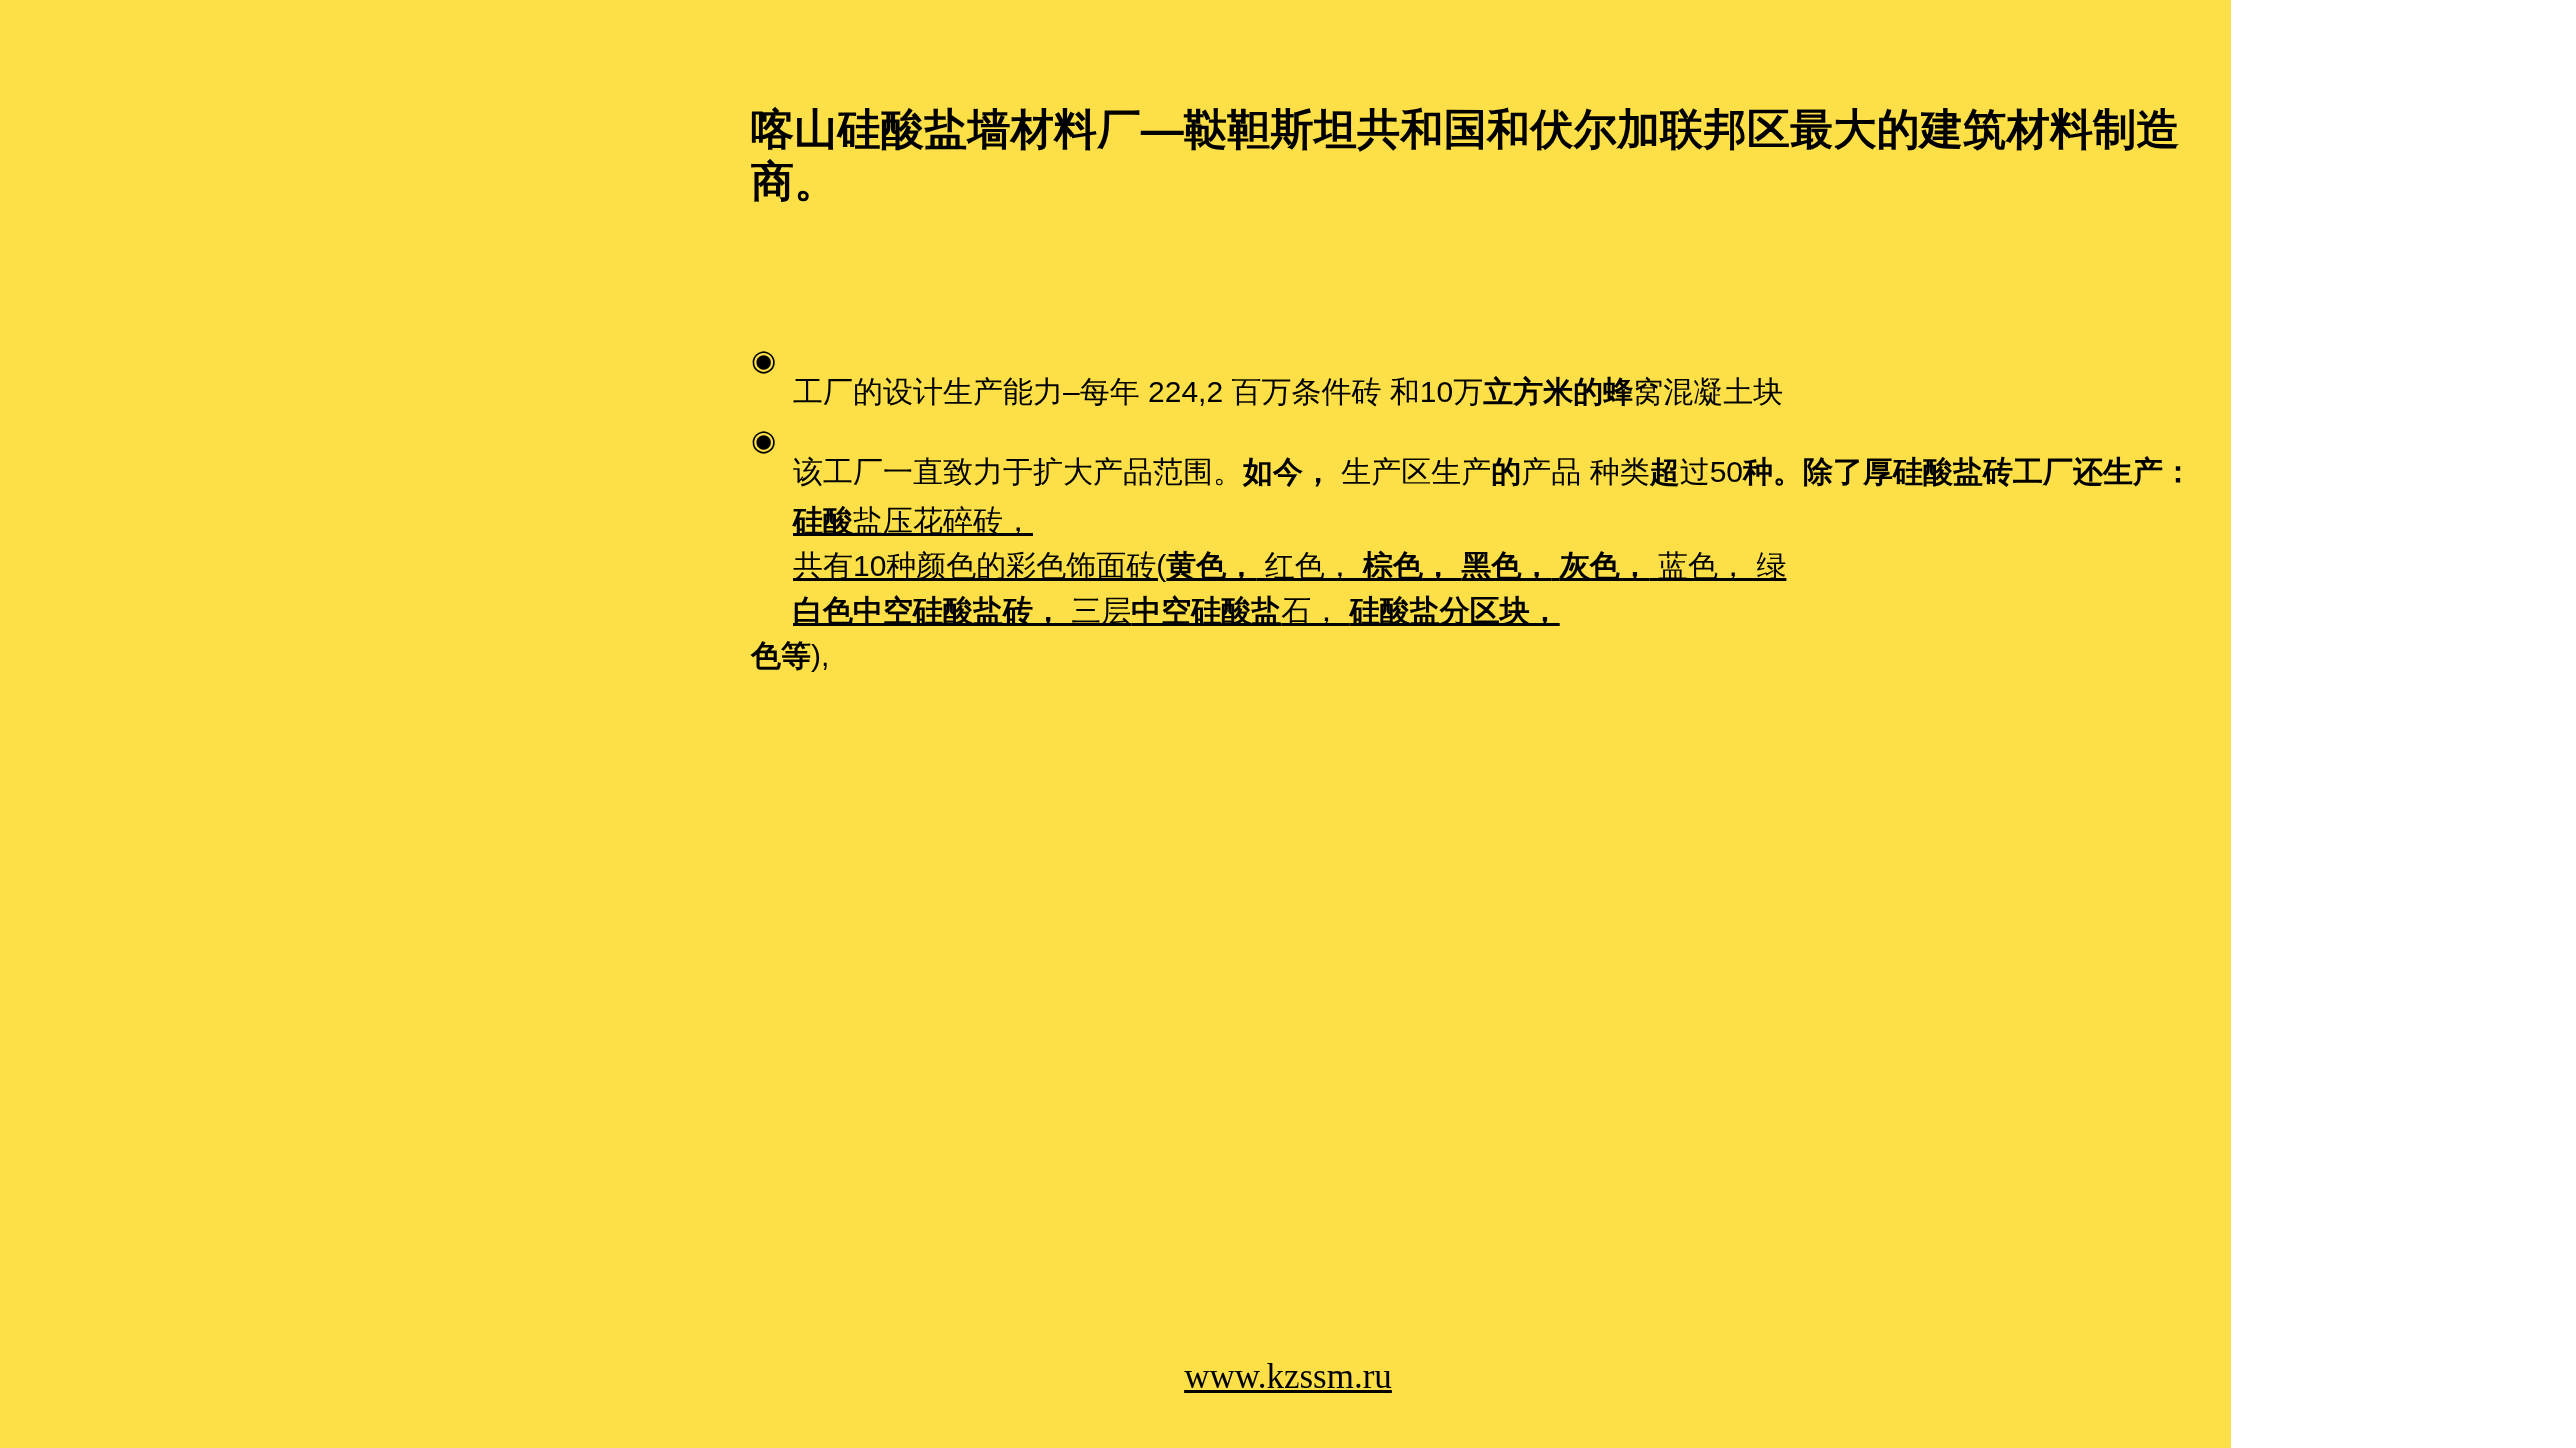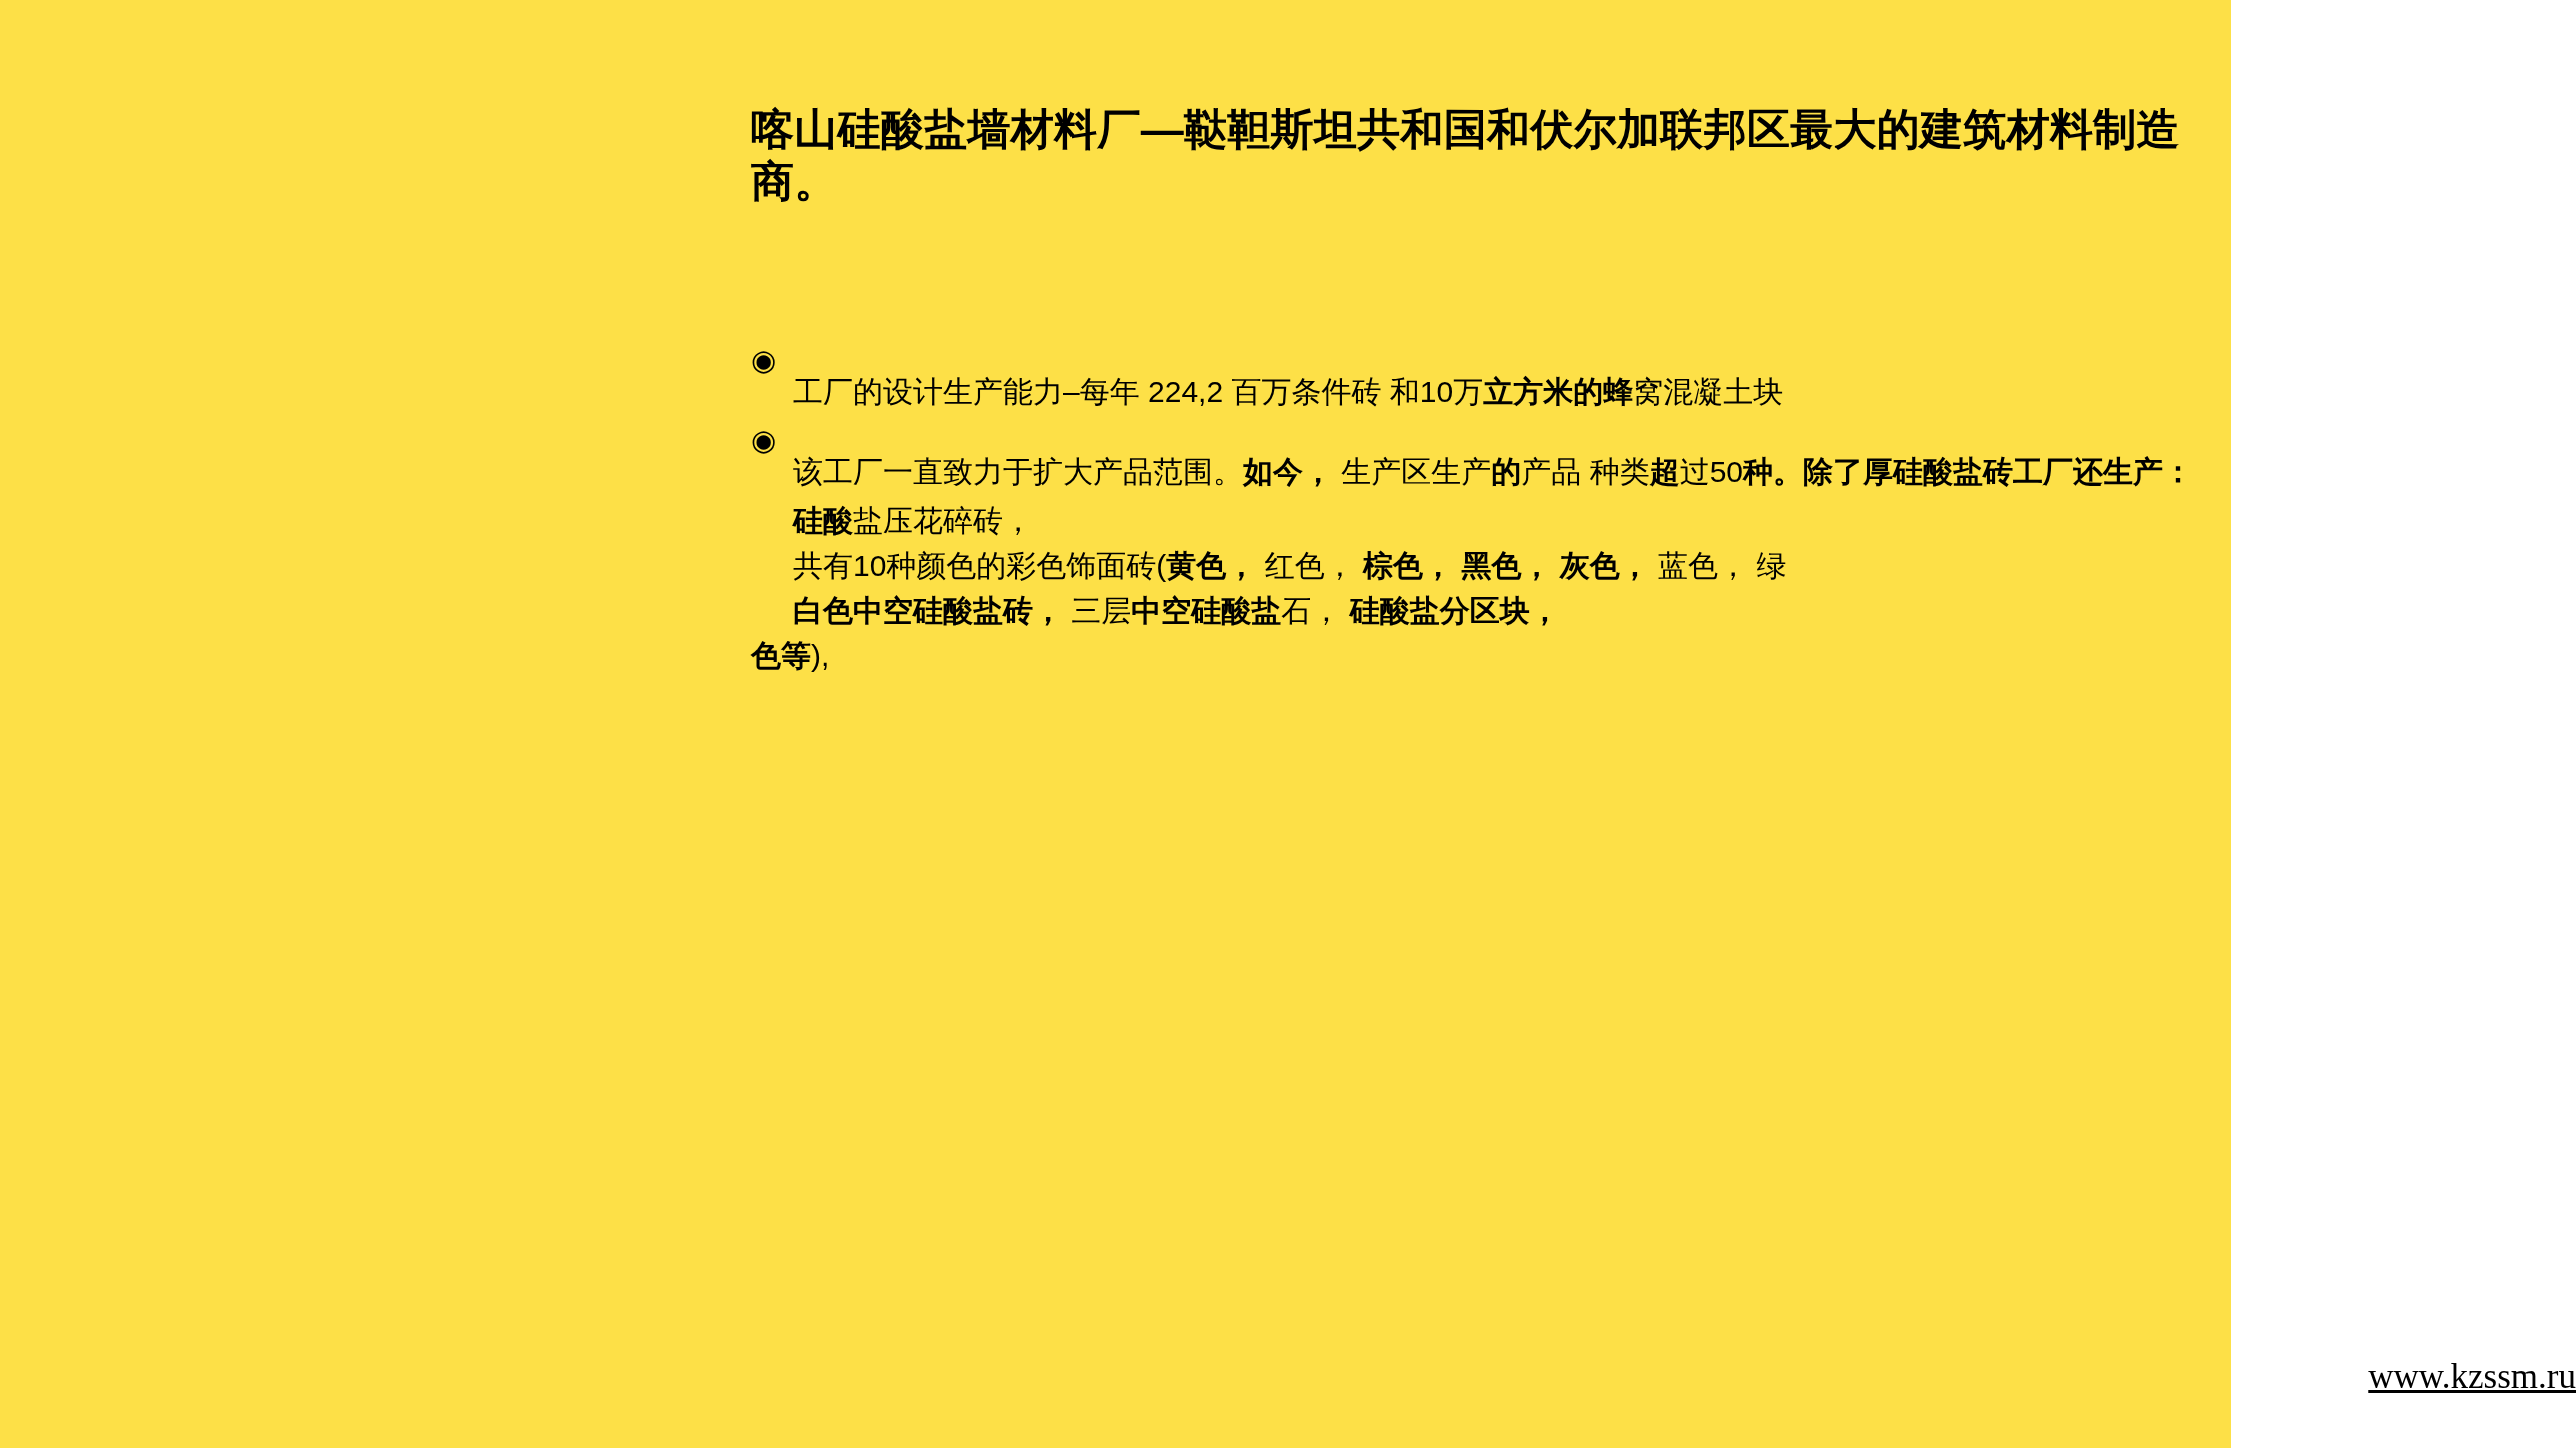--- a/index.html
+++ b/index.html
@@ -62,31 +62,32 @@
   }
   .sub-line {
     font-size: 30px;
     line-height: 1.50;
     color: #000000;
     margin-left: 42px;
     text-indent: 0;
   }
   .sub-line.hang {
     margin-left: 42px;
+    text-decoration: underline;
   }
   .sub-line.nohang {
     margin-left: 0px;
   }
   b { font-weight: bold; }
   .footer {
     position: absolute;
     left: 0;
     top: 1357px;
     width: 2576px;
-    text-align: right;
+    text-align: center;
     font-family: "Liberation Serif", serif;
     font-size: 35px;
     color: #000000;
     text-decoration: underline;
   }
 </style>
 </head>
 <body>
 
 <div class="slide">

